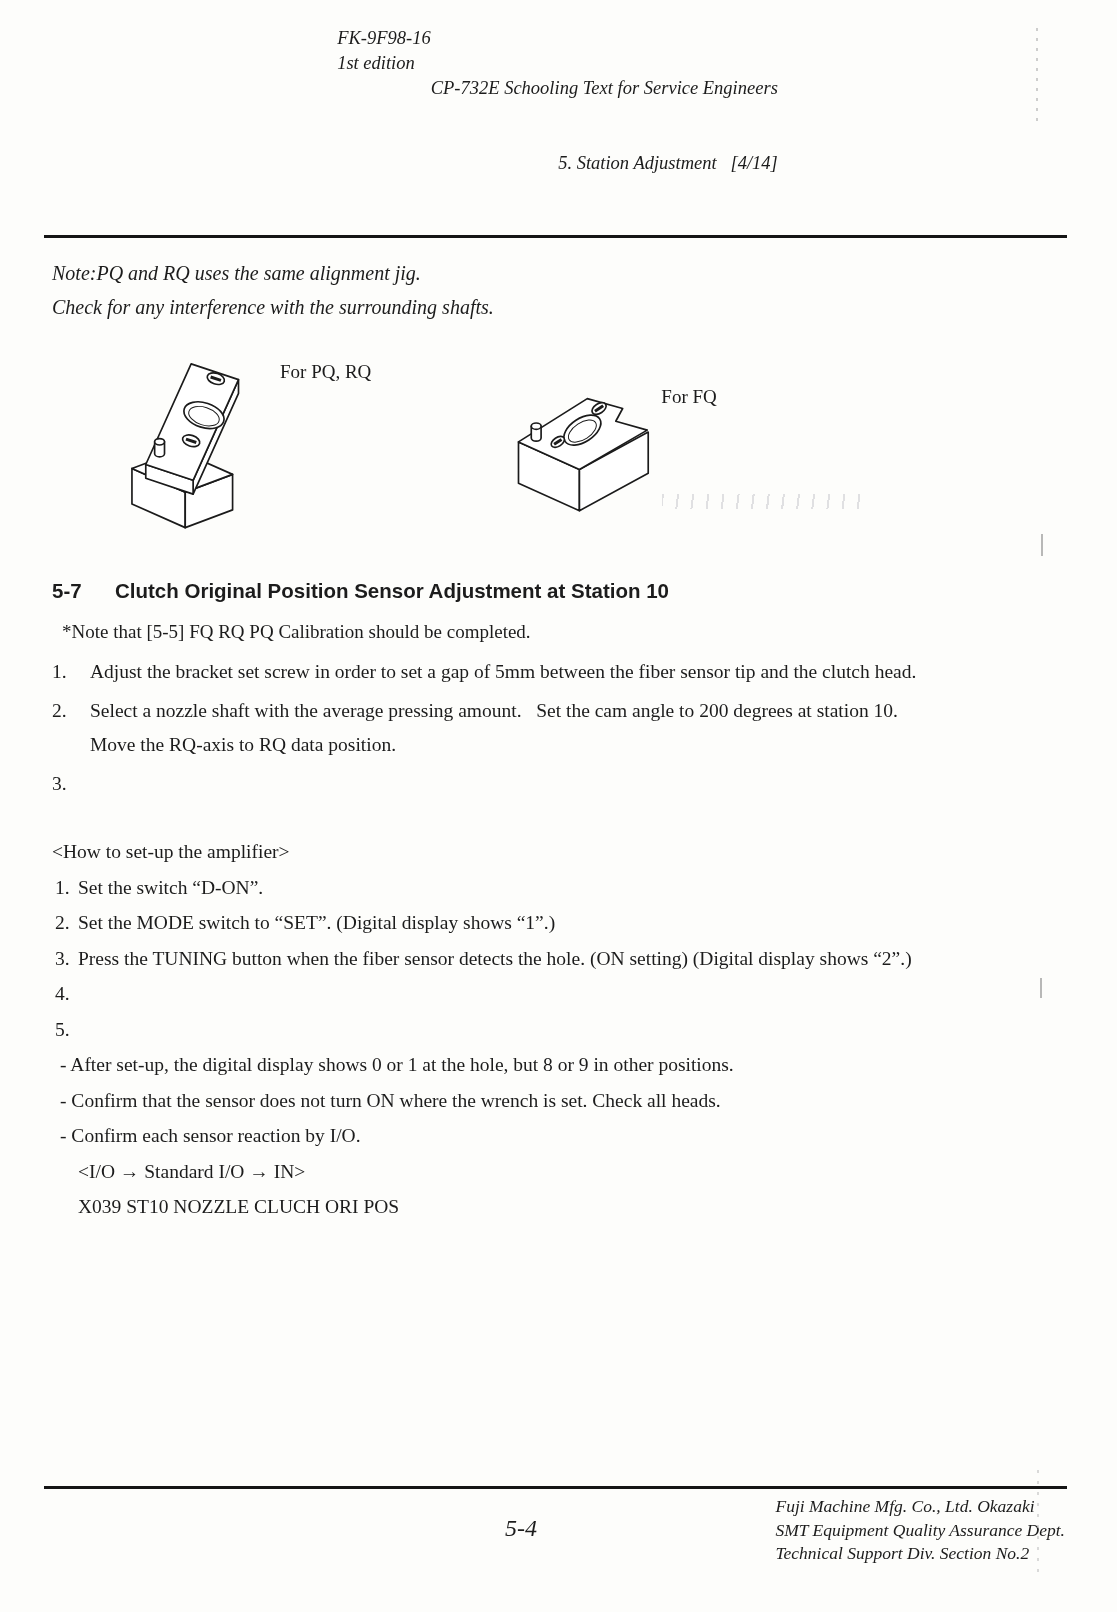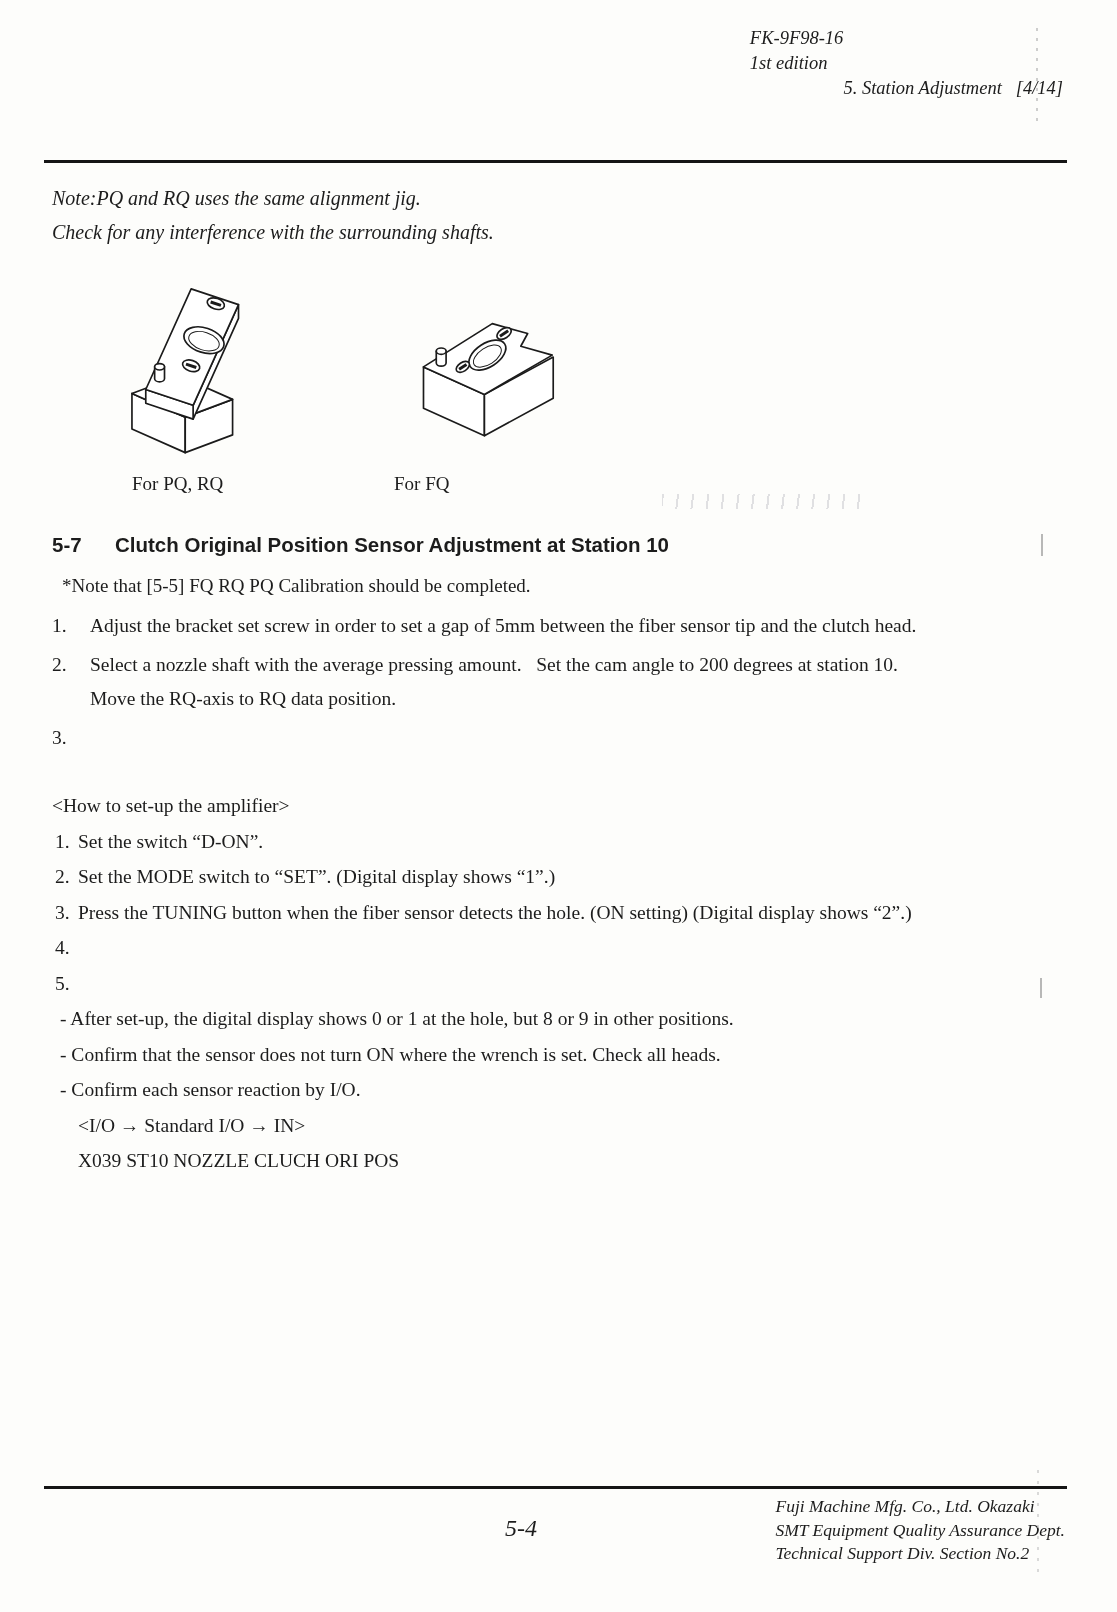--- a/index.html
+++ b/index.html
@@ -6,29 +6,29 @@
   body{background:#ffffff;}
   .page{
     position:relative;
     width:1117px;height:1612px;
     background:#fdfdfb;
     color:#1c1c1c;
     font-family:"Liberation Serif","DejaVu Serif",serif;
     overflow:hidden;
   }
   
-  .header{display:flex;justify-content:flex-end;padding:26px 54px 0 52px;
+  .header{display:flex;justify-content:center;padding:26px 54px 0 52px;
           font-style:italic;font-size:18.5px;line-height:25px;}
   .header-right{text-align:right;white-space:pre;}
   .rule{border:none;border-top:3px solid #151515;margin:9px 50px 0 44px;}
   
   .note-block{margin:18px 0 0 52px;font-style:italic;font-size:20px;line-height:34px;}
   
   .figures{display:flex;align-items:flex-end;gap:118px;margin:30px 0 0 128px;}
-  .figure{display:flex;flex-direction:column;justify-content:space-between;}
+  .figure{display:flex;justify-content:space-between;}
   .figure-label{font-size:19px;margin-top:7px;}
   .figure svg{display:block;}
   .lineart{fill:#ffffff;stroke:#1b1b1b;stroke-width:1.7;stroke-linejoin:round;stroke-linecap:round;}
   .slot{stroke:#1b1b1b;stroke-width:3;fill:none;}
   .thin{stroke-width:1;}
   
   .section-heading{display:flex;margin:38px 0 0 52px;
     font-family:"Liberation Sans","DejaVu Sans",sans-serif;font-weight:bold;font-size:20.5px;}
   .section-heading .num{width:63px;flex:none;}
   .section-note{margin:12px 0 0 62px;font-size:19px;line-height:34px;}
@@ -65,20 +65,21 @@
 <body>
 
 <div class="page">
 
   <div class="header">
     <div class="header-left">
       <div>FK-9F98-16</div>
       <div>1st edition</div>
     </div>
     <div class="header-right">
+      <div>CP-732E Schooling Text for Service Engineers</div>
       <div>5. Station Adjustment   [4/14]</div>
     </div>
   </div>
   <hr class="rule">
 
   <div class="note-block">
     <div>Note:PQ and RQ uses the same alignment jig.</div>
     <div>Check for any interference with the surrounding shafts.</div>
   </div>
 

